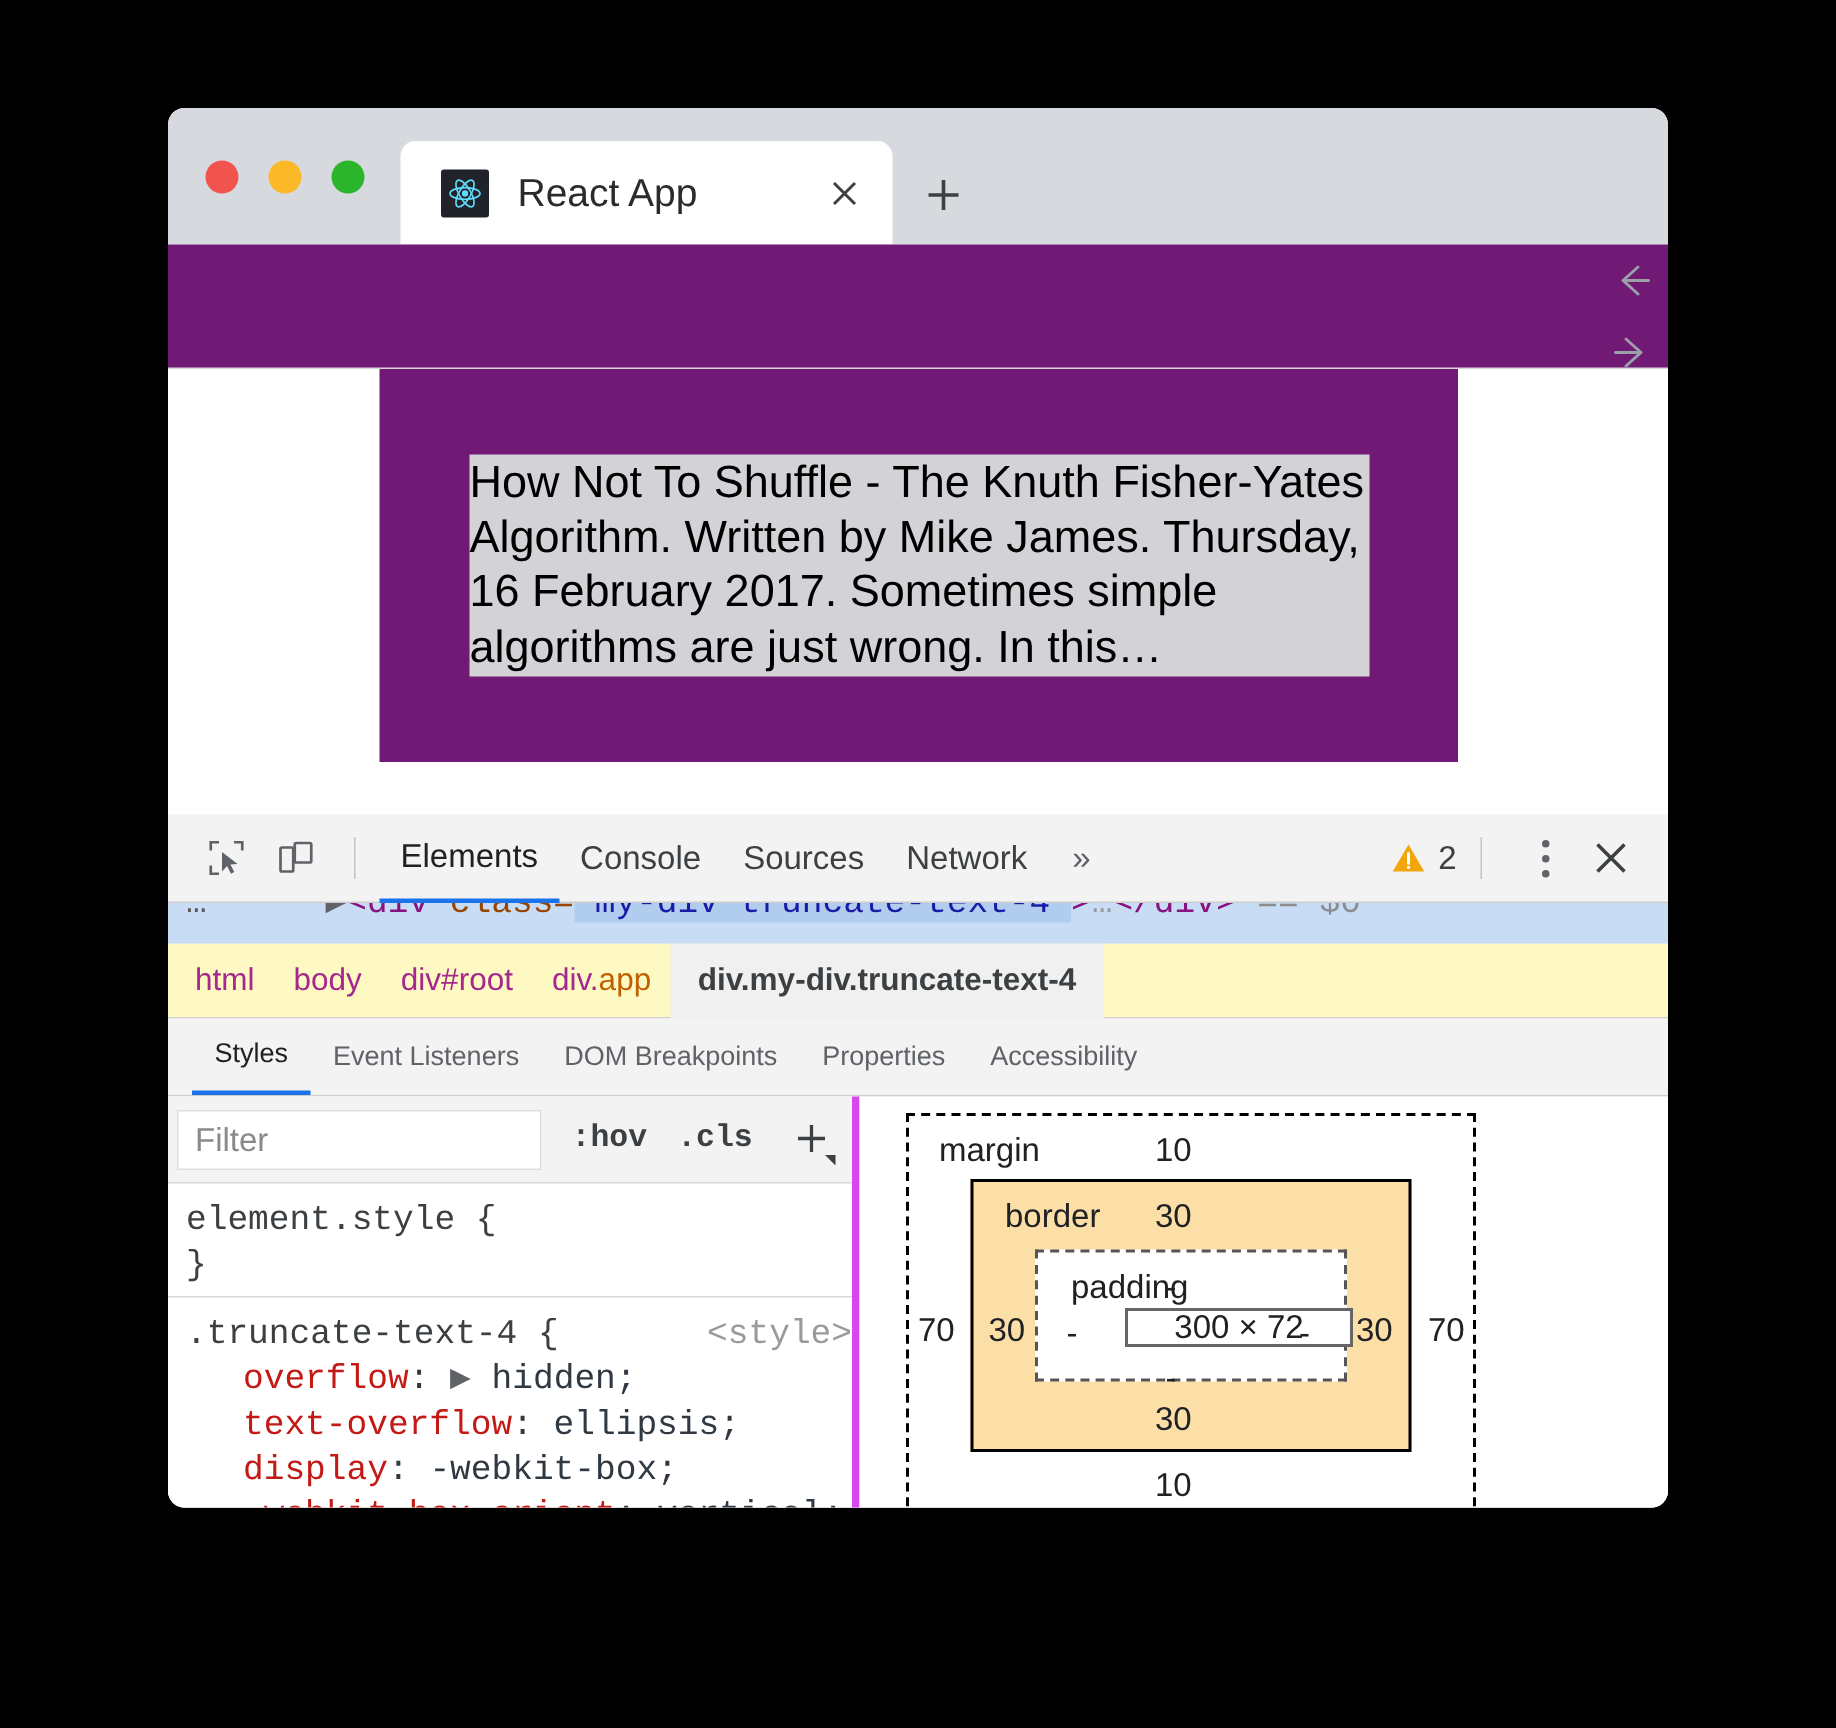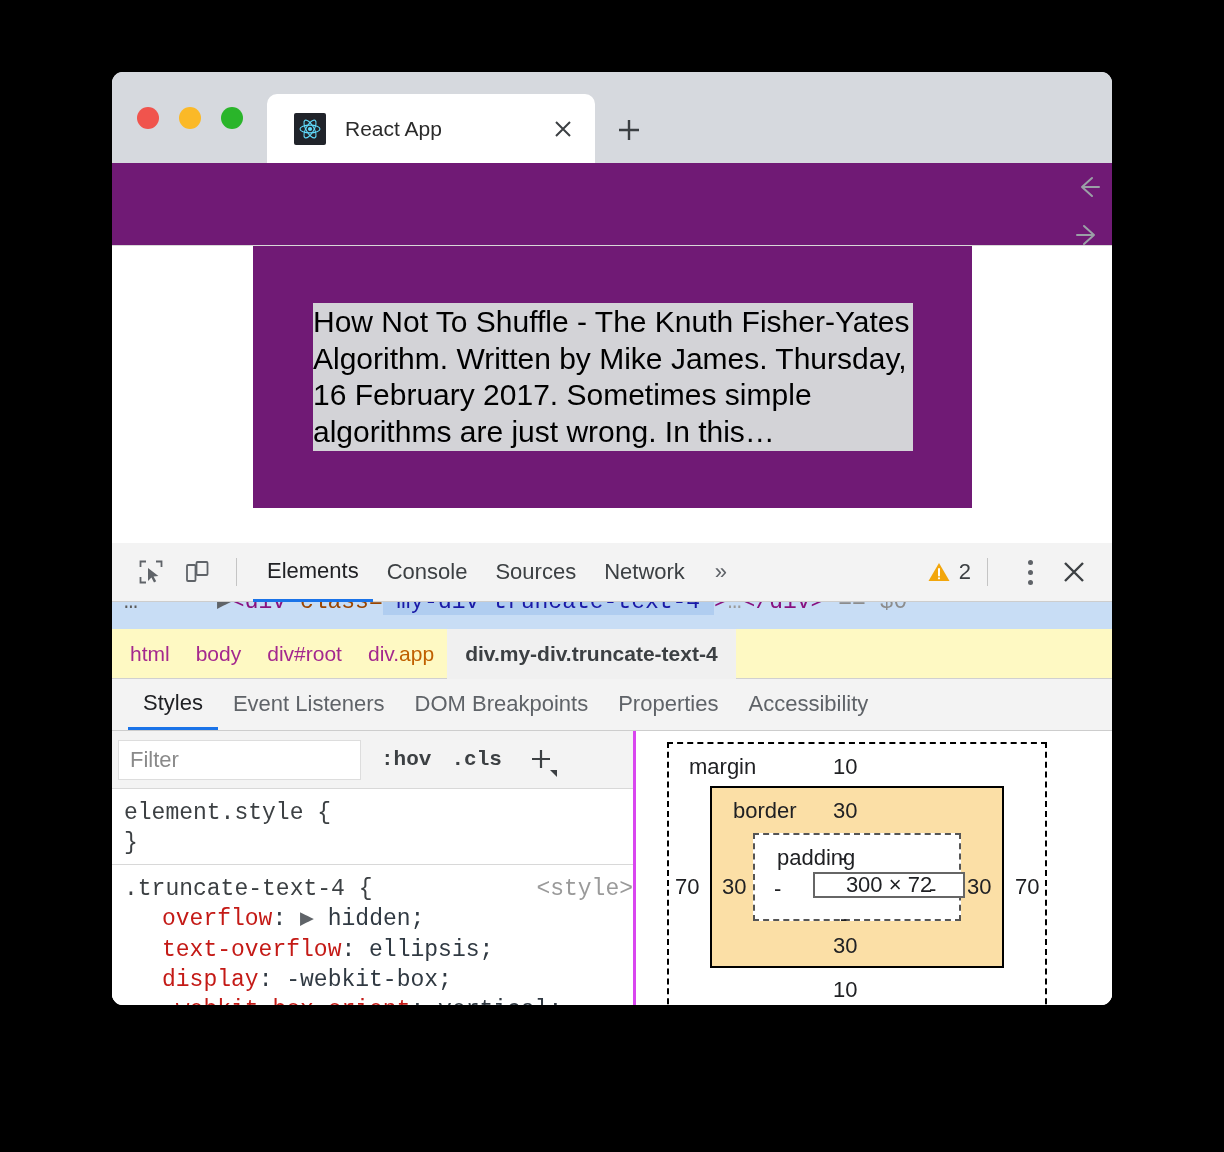--- a/index.html
+++ b/index.html
@@ -37,21 +37,21 @@
     border-radius:10px 10px 0 0;
     display:flex; align-items:center;
   }
   .favicon {
     width:32px; height:32px; margin-left:27px;
     background:#20232a; border-radius:2px;
     display:flex; align-items:center; justify-content:center;
     flex:none;
   }
   .tab-title {
-    margin-left:19px; font-size:21px; color:#2b2b2b;
+    margin-left:19px; font-size:26px; color:#2b2b2b;
     white-space:nowrap; overflow:hidden; text-overflow:ellipsis;
     flex:1;
   }
   .tab-close {
     width:44px; height:44px; margin-right:10px; flex:none;
     display:flex; align-items:center; justify-content:center;
     border-radius:50%;
   }
   .newtab {
     position:absolute; left:497px; top:38px;
@@ -167,30 +167,30 @@
            color:#a4288e; white-space:nowrap; }
   .crumb:first-child { padding-left:18px; }
   .crumb .cls { color:#c06000; }
   .crumb.sel { background:#f0f0f0; color:#3c4043; padding:0 18px;font-weight:bold; }
 
   
   .subtabs {
     height:52px; background:#f3f3f3; display:flex; align-items:flex-end;
     border-bottom:1px solid #cdcdcd;
   }
-  .subtab { font-size:22px; color:#5f6368; padding:0 15px; height:52px;
+  .subtab { font-size:18px; color:#5f6368; padding:0 15px; height:52px;
             display:flex; align-items:center; white-space:nowrap; }
   .subtab:first-child { margin-left:16px; }
   .subtab.active { color:#202124; border-bottom:3px solid #1a73e8; }
 
   
   .panels { display:flex; height:307px; }
   .styles-pane {
-    width:524px; flex:none; background:#fff;
-    border-right:3px solid #d946ef; overflow:hidden;
+    width:461px; flex:none; background:#fff;
+    border-right:5px solid #d946ef; overflow:hidden;
   }
   .filter-bar {
     height:58px; background:#f3f3f3; display:flex; align-items:center;
     border-bottom:1px solid #d8d8d8;
   }
   .filter-input {
     margin-left:6px; width:243px; height:40px; background:#fff;
     border:1px solid #ddd; font-size:22px; color:#8a8a8a;
     display:flex; align-items:center; padding-left:11px;
   }

